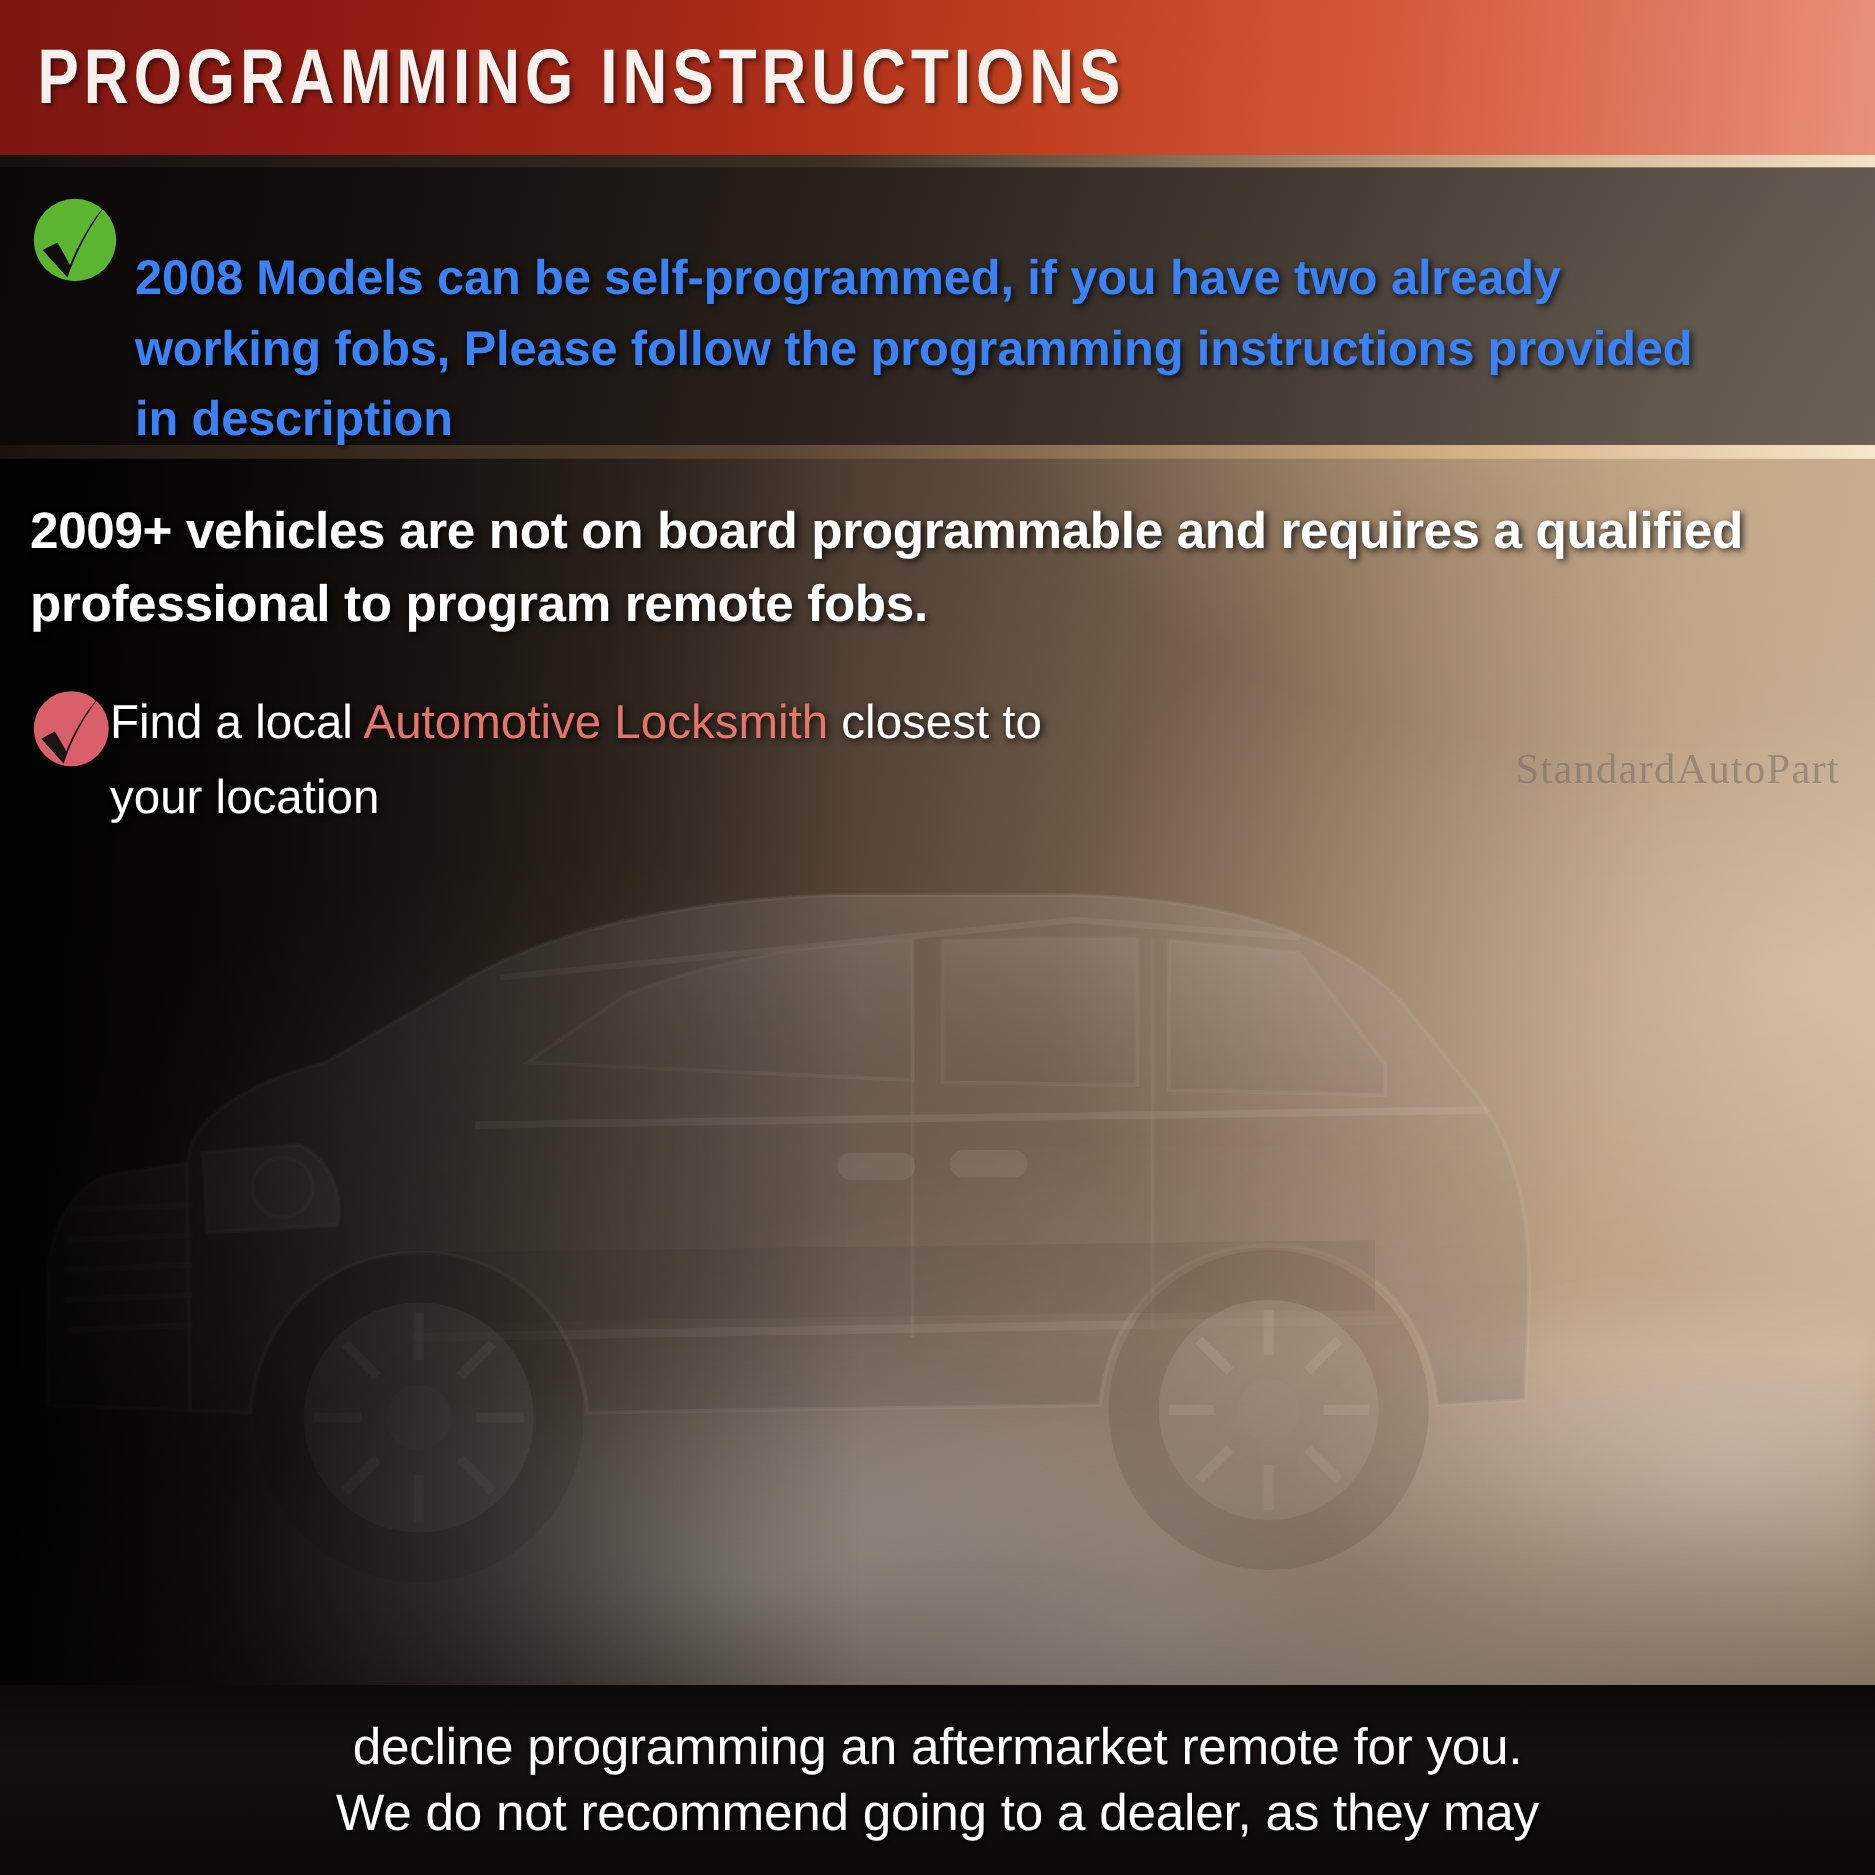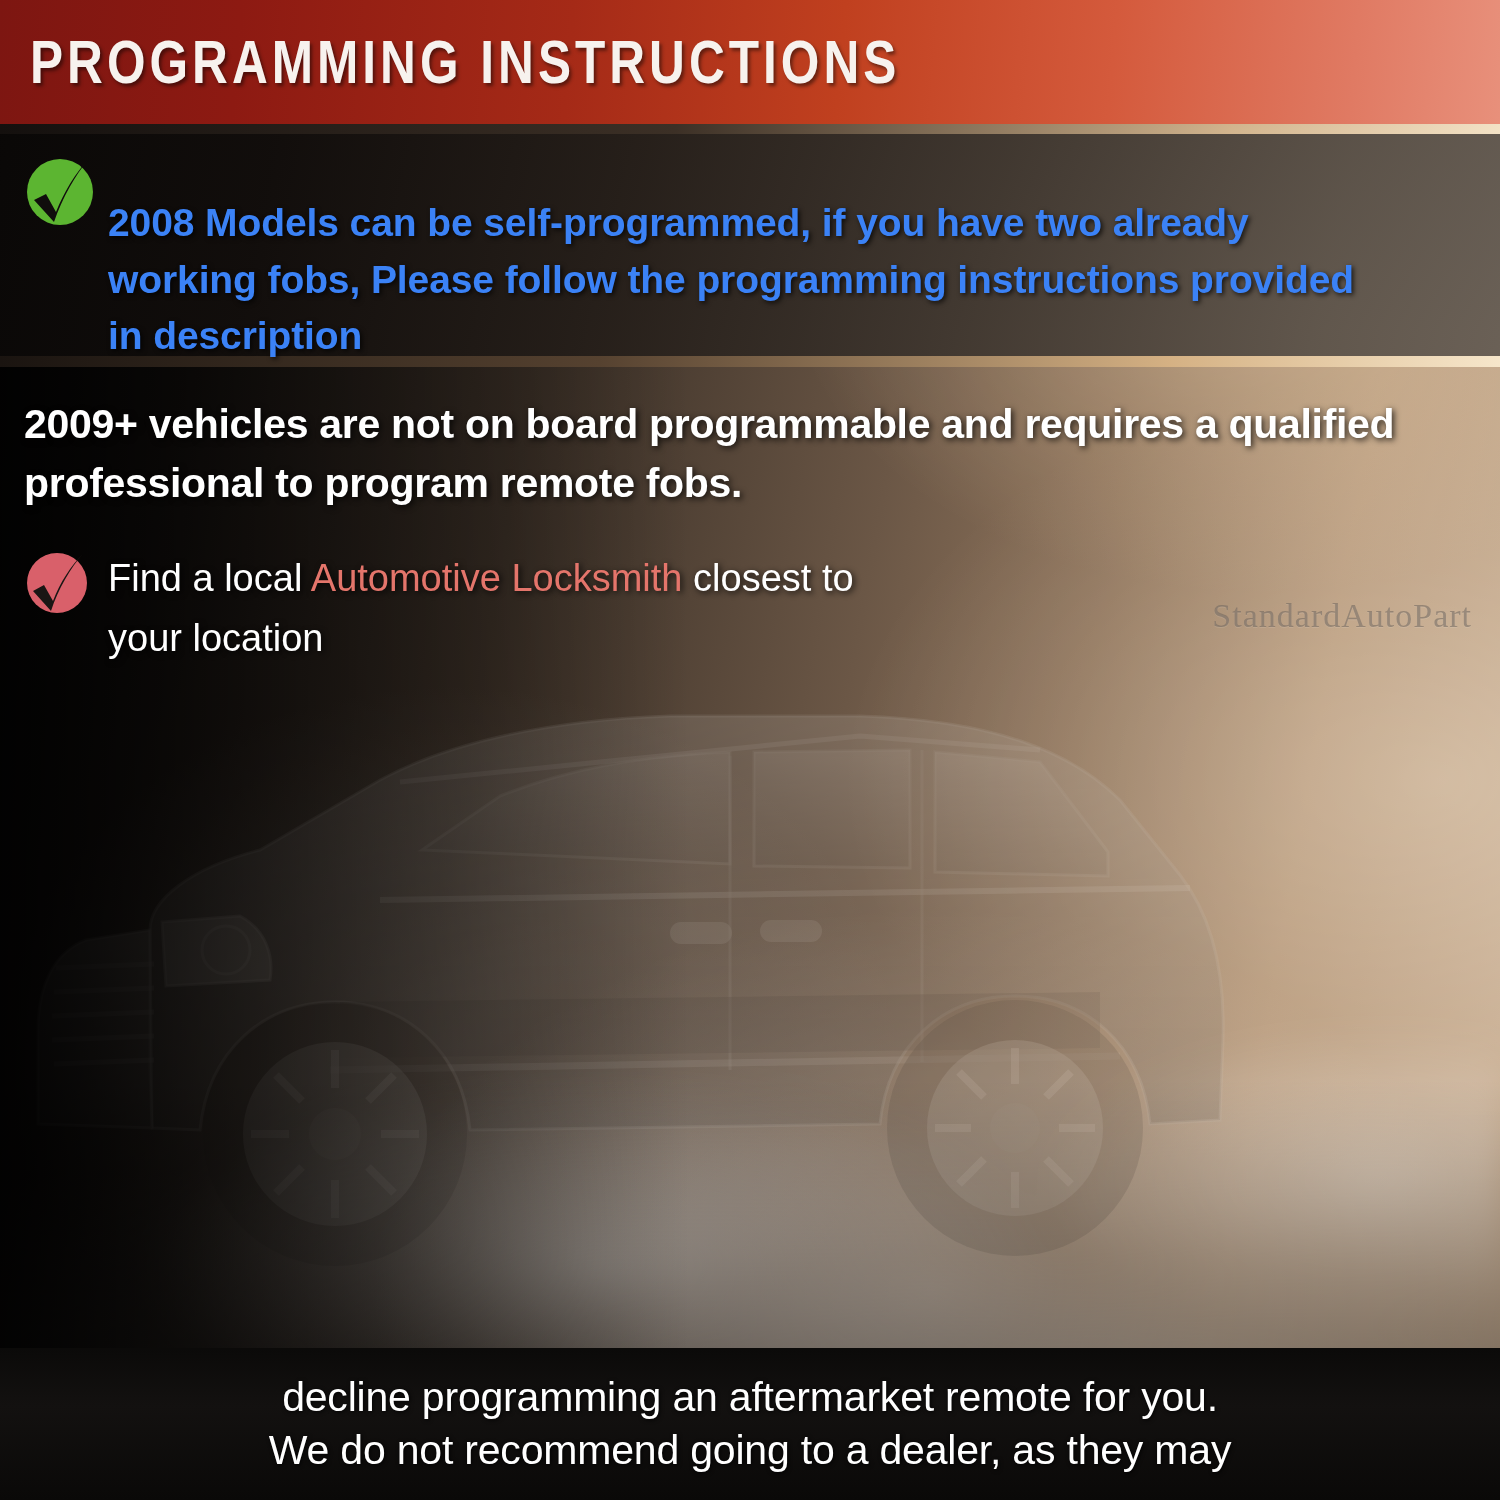--- a/index.html
+++ b/index.html
@@ -153,21 +153,20 @@
   
   .bullets {
     position: absolute;
     left: 26px;
     top: 548px;
     width: 900px;
   }
   .bullet {
     display: flex;
     align-items: flex-start;
-    gap: 20px;
     margin-bottom: 54px;
   }
   .bullet-text {
     font-size: 38px;
     font-weight: 400;
     line-height: 1.58;
     color: #ffffff;
     text-shadow: 2px 2px 6px rgba(0,0,0,.82);
     max-width: 780px;
   }

